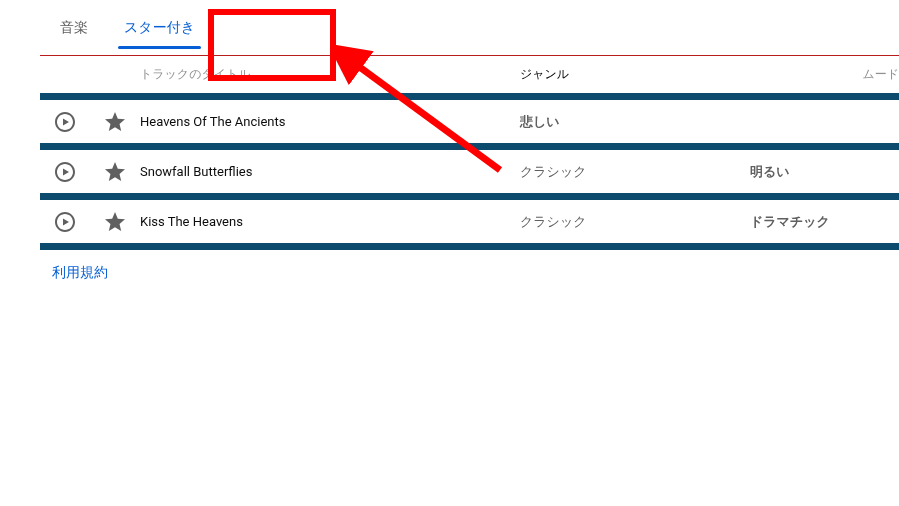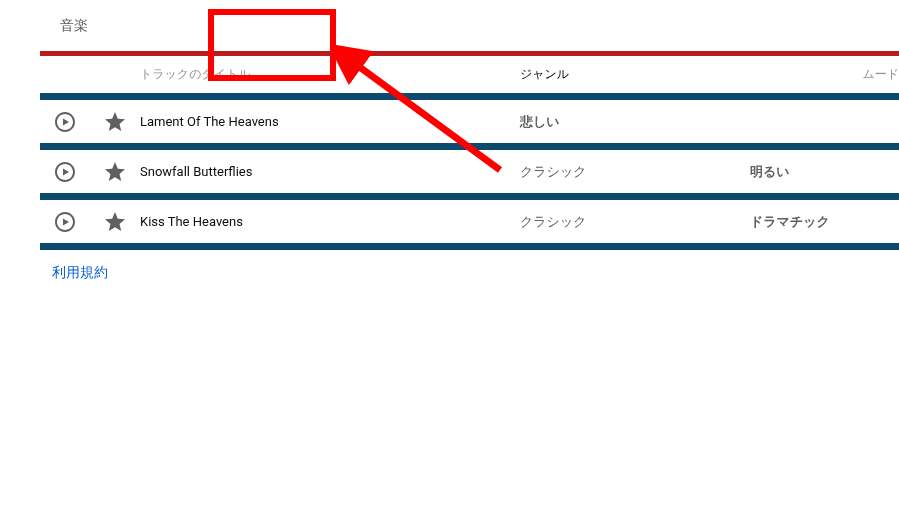--- a/index.html
+++ b/index.html
@@ -12,21 +12,21 @@
     color: #606060;
   }
   .content {
     padding-left: 40px;
     padding-right: 0;
   }
   .tabs {
     display: flex;
     align-items: center;
     height: 56px;
-    border-bottom: 5px solid #b91c1c;
+    border-bottom: 1px solid #b91c1c;
     padding-left: 12px;
     gap: 20px;
     position: relative;
   }
   .tab {
     font-size: 14px;
     font-weight: 500;
     color: #606060;
     padding: 0 8px;
     height: 100%;
@@ -113,20 +113,21 @@
     margin-left: 8px;
   }
 </style>
 </head>
 <body>
 
 <div class="content">
 
   <div class="tabs">
     <div class="tab">音楽</div>
+    <div class="tab active">スター付き</div>
   </div>
 
   <div class="table-header">
     <div></div>
     <div></div>
     <div class="col-title-header">トラックのタイトル</div>
     <div class="col-genre-header">ジャンル</div>
     <div class="col-mood-header">ムード</div>
   </div>
 
@@ -134,21 +135,21 @@
     <div class="icon-cell play-icon">
       <svg viewBox="0 0 24 24">
           <path d="M12 2C6.48 2 2 6.48 2 12s4.48 10 10 10 10-4.48 10-10S17.52 2 12 2zm0 18c-4.41 0-8-3.59-8-8s3.59-8 8-8 8 3.59 8 8-3.59 8-8 8zm-2-11.5v7l6-3.5-6-3.5z"></path>
         </svg>
     </div>
     <div class="icon-cell star-icon">
       <svg viewBox="0 0 24 24">
           <path d="M12 17.27L18.18 21l-1.64-7.03L22 9.24l-7.19-.61L12 2 9.19 8.63 2 9.24l5.46 4.73L5.82 21z"></path>
         </svg>
     </div>
-    <div class="col-title">Lament Of The Heavens</div>
+    <div class="col-title">Heavens Of The Ancients</div>
     <div class="col-mood">悲しい</div>
   </div>
 
   <div class="track-row">
     <div class="icon-cell play-icon">
       <svg viewBox="0 0 24 24">
           <path d="M12 2C6.48 2 2 6.48 2 12s4.48 10 10 10 10-4.48 10-10S17.52 2 12 2zm0 18c-4.41 0-8-3.59-8-8s3.59-8 8-8 8 3.59 8 8-3.59 8-8 8zm-2-11.5v7l6-3.5-6-3.5z"></path>
         </svg>
     </div>
     <div class="icon-cell star-icon">

